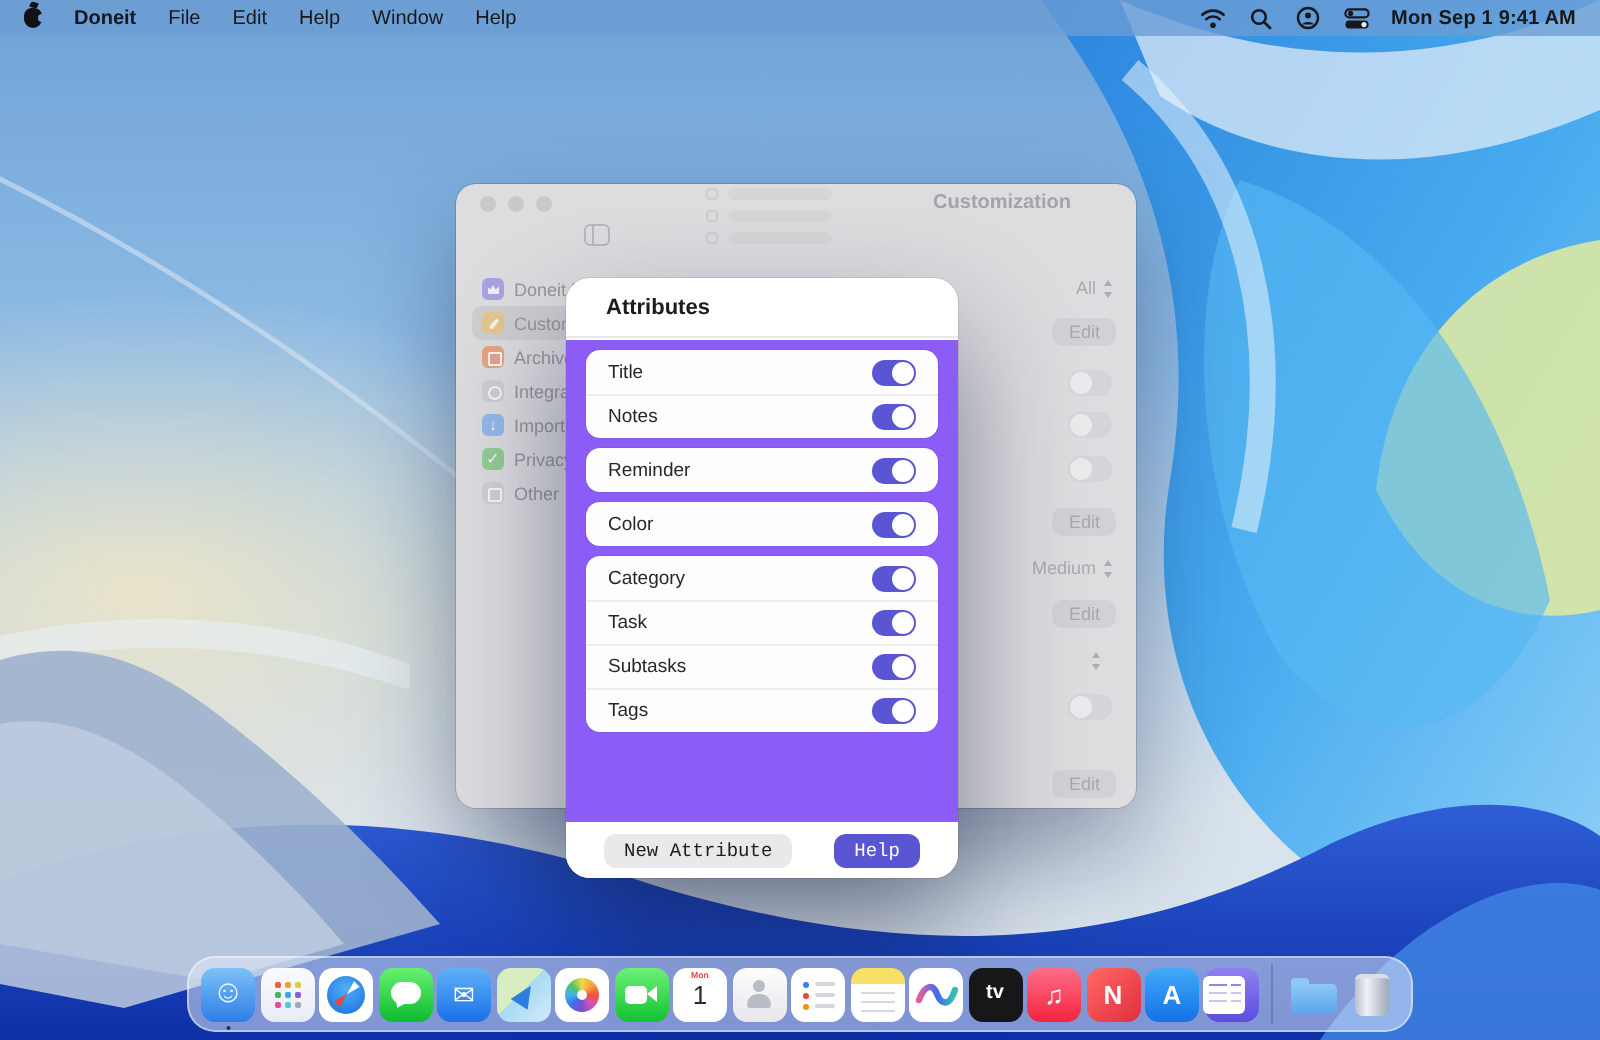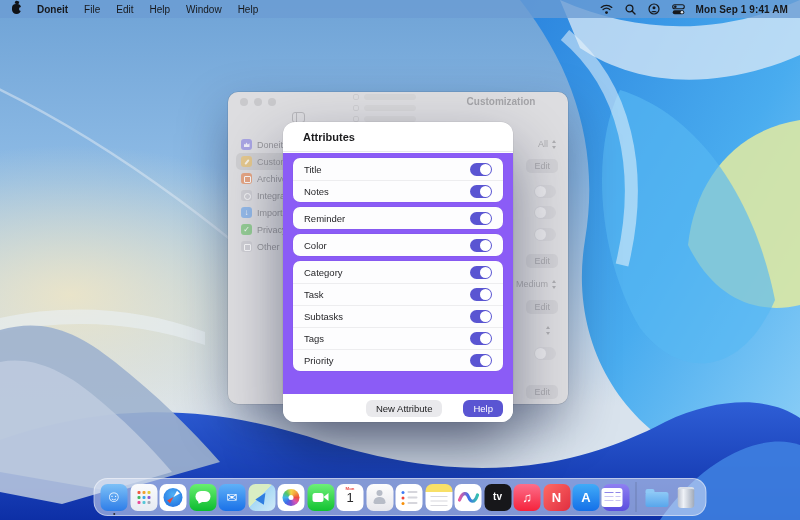--- a/index.html
+++ b/index.html
@@ -54,33 +54,33 @@
   .rp-select { display:flex; align-items:center; gap:3px; }
   .updown { position:relative; width:7px; height:9px; display:inline-block; }
   .updown::before { content:""; position:absolute; left:1px; top:0; border-left:2.5px solid transparent; border-right:2.5px solid transparent; border-bottom:3px solid #9a9a9e; }
   .updown::after  { content:""; position:absolute; left:1px; bottom:0; border-left:2.5px solid transparent; border-right:2.5px solid transparent; border-top:3px solid #9a9a9e; }
   .edit-btn { background:#cbcbcf; color:#939398; border-radius:5px; padding:2px 8px; font-size:9px; display:inline-block; }
   .tg-off { width:22px; height:13px; border-radius:7px; background:#cfcfd3; position:relative; display:inline-block; }
   .tg-off::after { content:""; position:absolute; left:1px; top:1px; width:11px; height:11px; border-radius:50%; background:#ececee; }
   .dim-veil { position:absolute; inset:0; border-radius:10px; background:rgba(232,232,234,.25); pointer-events:none; }
 
   
-  #modal { position:absolute; left:283px; top:122px; width:230px; height:300px; z-index:20;
+  #modal { position:absolute; left:283px; top:139px; width:196px; height:300px; z-index:20;
     background:#fff; border-radius:12px; box-shadow:0 28px 60px rgba(5,12,45,.45), 0 0 0 .5px rgba(0,0,0,.08); }
   .m-header { height:30px; display:flex; align-items:center; padding:0 20px; border-bottom:1px solid #e9e9ec; }
   .m-title { font-size:11px; font-weight:700; color:#1c1c1e; }
   .m-content { position:absolute; top:31px; bottom:28px; left:0; right:0; background:#8b5cf6; padding:5px 10px; overflow:hidden; }
   .group { background:#fdfdfe; border-radius:7px; box-shadow:0 0 0 .5px rgba(0,0,0,.05); margin-bottom:5px; }
   .arow { display:flex; align-items:center; justify-content:space-between; height:22px; padding:0 11px; }
   .arow + .arow { border-top:1px solid #ededef; }
   .arow .lbl { font-size:9.5px; color:#27272a; }
   .tg-on { width:22px; height:13px; border-radius:7px; background:#5a55d2; position:relative; cursor:pointer; }
   .tg-on::after { content:""; position:absolute; right:1px; top:1px; width:11px; height:11px; border-radius:50%; background:#fff; }
   .m-footer { position:absolute; bottom:0; left:0; right:0; height:28px; background:#fff; border-radius:0 0 12px 12px;
-    display:flex; align-items:center; justify-content:flex-end; gap:21px; padding:0 10px; }
+    display:flex; align-items:center; justify-content:center; gap:21px; padding:0 10px;font-family:Liberation Mono, monospace; }
   .btn { font-size:9.5px; border-radius:6px; padding:3px 10px; cursor:pointer; border:none; font-family:inherit; }
   .btn-plain { background:#e9e9ec; color:#1c1c1e; }
   .btn-primary { background:#5a55d2; color:#fff; }
 
   
   #dock { position:absolute; left:50%; transform:translateX(-50%); bottom:4px; height:38px; z-index:40;
     background:rgba(222,232,248,.55); border:.5px solid rgba(255,255,255,.45); border-radius:14px;
     display:flex; align-items:center; padding:0 6px; gap:2.5px; }
   .di { width:27px; height:27px; border-radius:7px; position:relative; flex:0 0 auto; cursor:pointer; }
   .dot { position:absolute; left:50%; bottom:-4.5px; width:2.5px; height:2.5px; border-radius:50%; background:#2c2c30; transform:translateX(-50%); }
@@ -338,24 +338,20 @@
             <span class="tg-on"></span>
           </div>
         <div class="arow">
             <span class="lbl">Subtasks</span>
             <span class="tg-on"></span>
           </div>
         <div class="arow">
             <span class="lbl">Tags</span>
             <span class="tg-on"></span>
           </div>
-        <div class="arow">
-            <span class="lbl">Priority</span>
-            <span class="tg-on"></span>
-          </div>
       </div>
     </div>
     <div class="m-footer">
       <button class="btn btn-plain">New Attribute</button>
       <button class="btn btn-primary">Help</button>
     </div>
   </div>
 
   <div id="dock">
     <div class="di i-finder">☺<i class="dot"></i></div>

